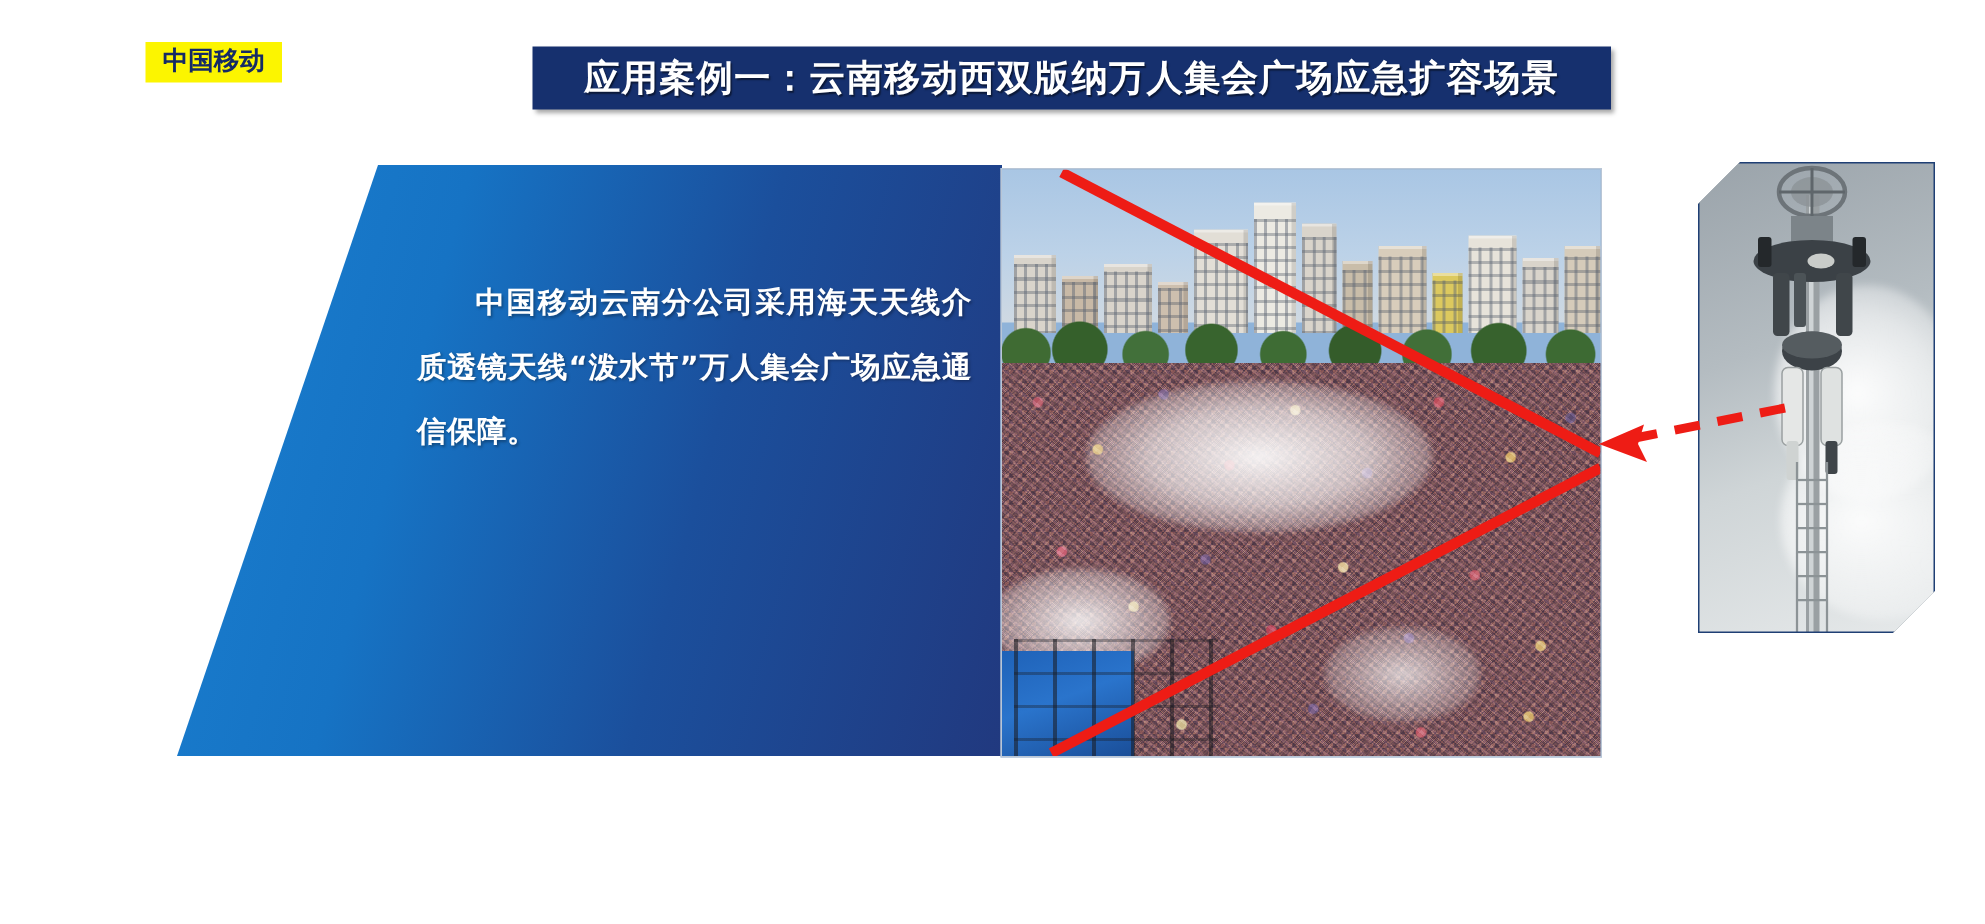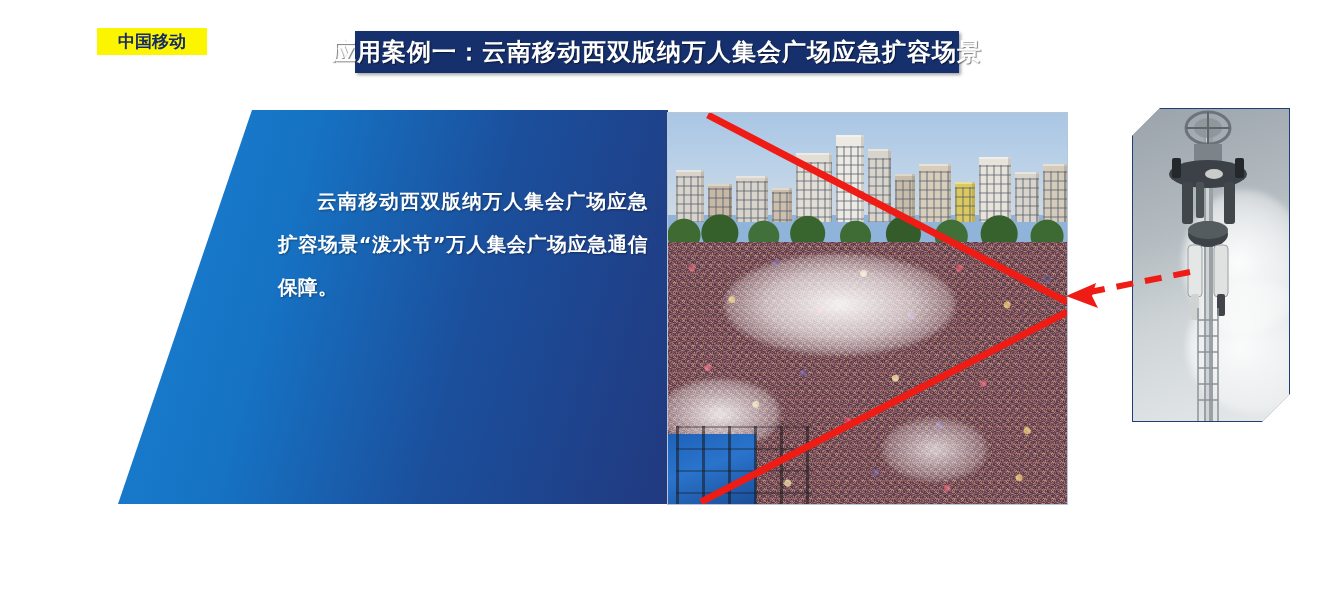--- a/index.html
+++ b/index.html
@@ -11,34 +11,34 @@
   }
   #slide {
     position: relative;
     width: 1323px; height: 616px;
     background: #ffffff;
   }
 
   
   #brand-logo {
     position: absolute; left: 97px; top: 28px;
-    width: 110px; height: 27px;
+    width: 91px; height: 27px;
     background: #fcf500;
     display: flex; align-items: center; justify-content: center;
   }
   #brand-logo .brand-text {
     font-size: 17px; font-weight: bold; color: #152a66;
     letter-spacing: 0px; line-height: 1;
     font-family: "DejaVu Sans", "Liberation Sans", sans-serif;
   }
 
   
   #title-banner {
     position: absolute; left: 355px; top: 31px;
-    width: 604px; height: 42px;
+    width: 719px; height: 42px;
     background: #16306e;
     display: flex; align-items: center; justify-content: center;
     box-shadow: 2px 2px 3px rgba(0,0,0,0.35);
   }
   #title-banner .title-text {
     color: #ffffff;
     font-size: 24px;
     font-weight: bold;
     letter-spacing: 1px;
     white-space: nowrap;
@@ -239,21 +239,21 @@
   </div>
 
   <div id="title-banner">
     <span class="title-text">应用案例一：云南移动西双版纳万人集会广场应急扩容场景</span>
   </div>
 
   <div id="content-group">
 
     <div id="text-panel">
       <div id="panel-text">
-        <p>云南移动西双版纳万人集会广场应急扩容场景“泼水节”万人集会广场应急通信保障。</p>
+        <p>中国移动云南分公司采用海天天线介质透镜天线“泼水节”万人集会广场应急通信保障。</p>
       </div>
     </div>
 
     <div id="crowd-photo">
       <div class="sky"></div>
       <div class="skyline">
         <div class="bld" style="left:2%;  width:7%;  height:52%;"></div>
         <div class="bld" style="left:10%; width:6%;  height:38%; background:#c8b9a6;"></div>
         <div class="bld" style="left:17%; width:8%;  height:46%;"></div>
         <div class="bld" style="left:26%; width:5%;  height:34%; background:#cdbfae;"></div>

